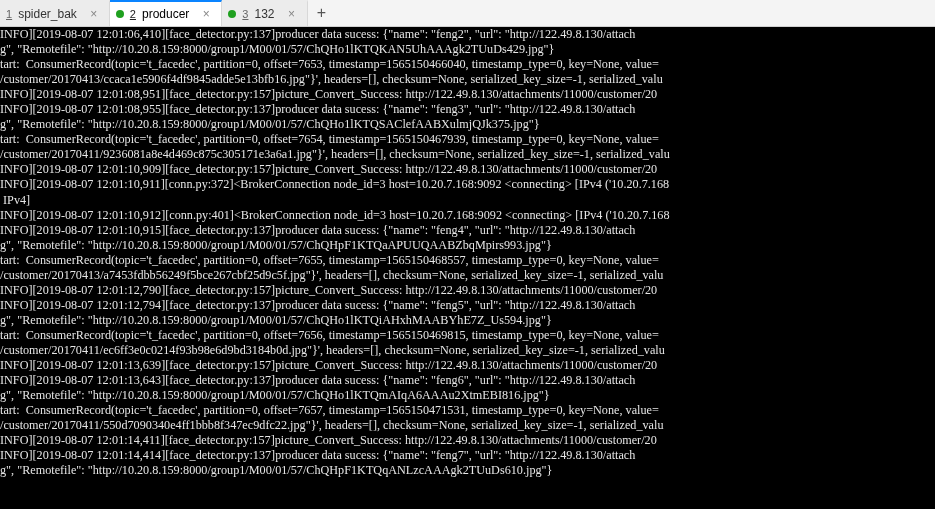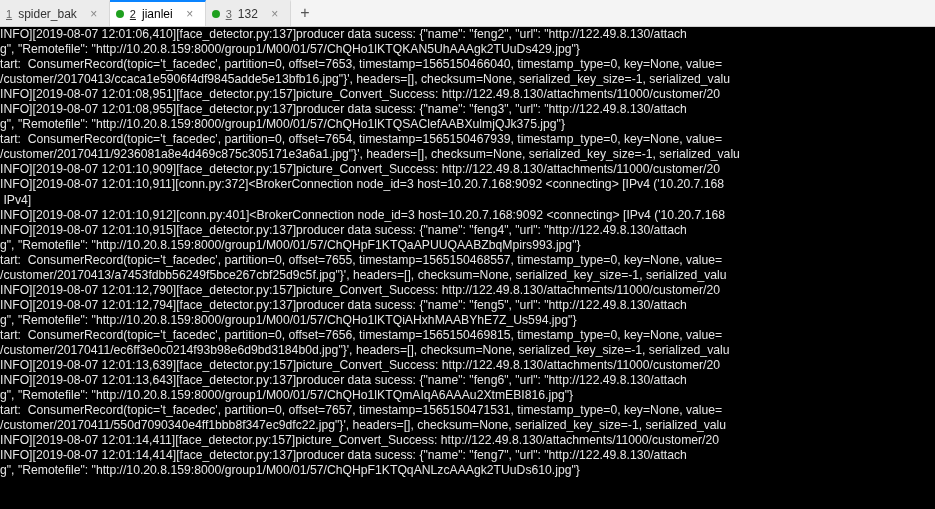--- a/index.html
+++ b/index.html
@@ -50,21 +50,21 @@
     font-size: 16px;
     color: #555;
     cursor: pointer;
   }
 
   .terminal {
     width: 935px;
     height: 482px;
     background: #000;
     color: #e6e6e6;
-    font-family: Liberation Sans, sans-serif;
+    font-family: Liberation Serif, serif;
     font-size: 12.2px;
     line-height: 15.05px;
     white-space: pre;
     overflow: hidden;
     padding: 0;
     letter-spacing: 0;
   }
   .terminal .row { height: 15.05px; }
 </style>
 </head>
@@ -72,21 +72,21 @@
 
 <div class="tabbar">
   <div class="tab">
     <span class="tab-index">1</span>
     <span>spider_bak</span>
     <span class="close">×</span>
   </div>
   <div class="tab active">
     <span class="dirty-dot"></span>
     <span class="tab-index">2</span>
-    <span>jianlei</span>
+    <span>producer</span>
     <span class="close">×</span>
   </div>
   <div class="tab">
     <span class="dirty-dot"></span>
     <span class="tab-index">3</span>
     <span>132</span>
     <span class="close">×</span>
   </div>
   <div class="newtab">+</div>
 </div>

